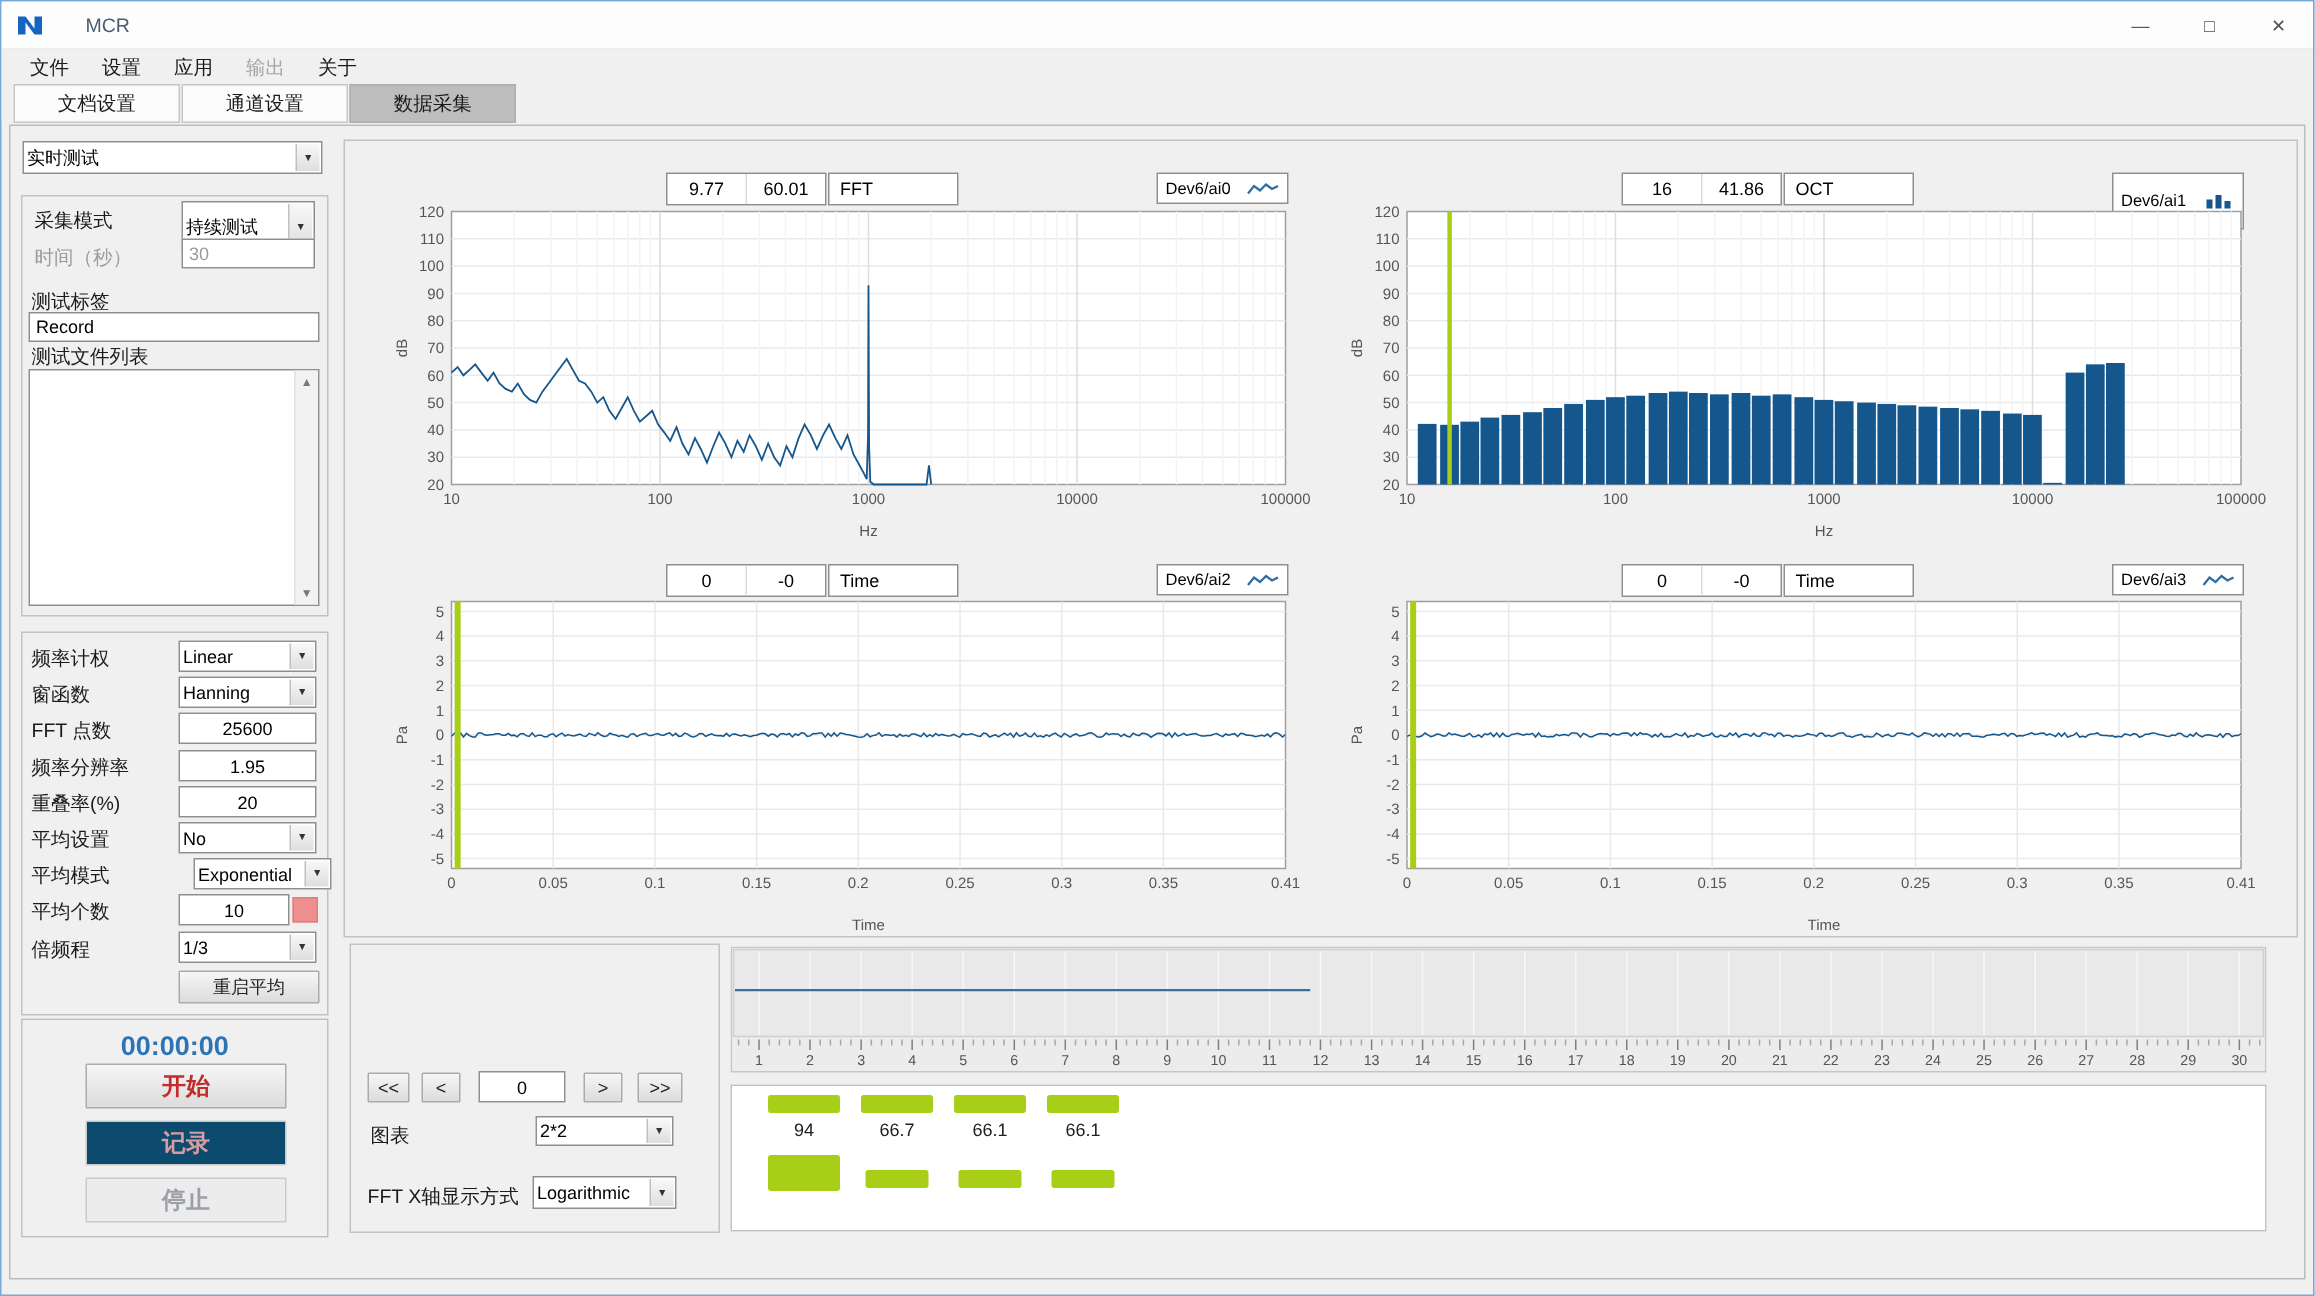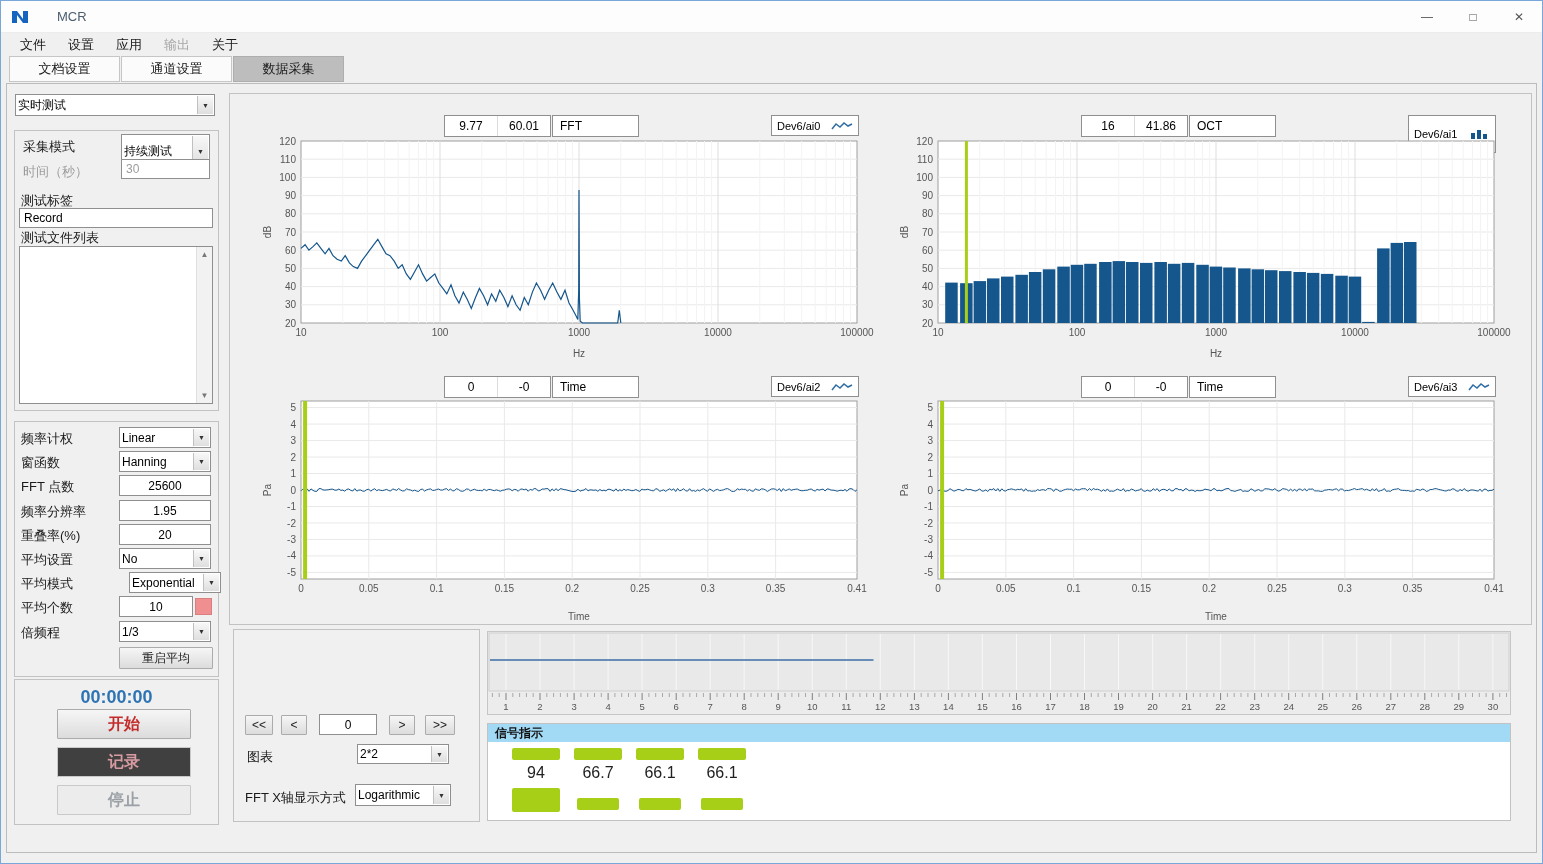--- a/index.html
+++ b/index.html
@@ -23,40 +23,40 @@
   .grp{border:1px solid #c2c2c2;}
   .tbox{background:#fff;border:1px solid #8f8f8f;font-size:12px;display:flex;align-items:center;padding:0 4px;color:#000000;}
   .tbox.center{justify-content:center;}
   .tbox.dis{color:#9b9b9b;}
   .combo{background:#fff;border:1px solid #8f8f8f;font-size:12px;display:flex;align-items:center;padding-left:2px;position:absolute;}
   .cval{flex:1;padding-right:18px;white-space:nowrap;overflow:hidden;}
   .arrow{position:absolute;right:1px;top:1px;bottom:1px;width:16px;background:linear-gradient(#f8f8f8,#dedede);border-left:1px solid #c0c0c0;display:flex;align-items:center;justify-content:center;font-size:7px;color:#333;}
   .btn{background:linear-gradient(#f6f6f6,#dcdcdc);border:1px solid #ababab;display:flex;align-items:center;justify-content:center;font-size:12px;color:#222;border-radius:1px;}
   .btn.big{font-size:16px;font-weight:bold;}
   .btn.start{color:var(--start_red);}
-  .btn.recdis{color:var(--record_red_disabled);background:#404040;border-color:#c9c9c9;}
+  .btn.recdis{color:var(--record_red_disabled);background:#0c4a6e;border-color:#c9c9c9;}
   .btn.stopdis{color:var(--stop_gray_disabled);background:#ececec;border-color:#c9c9c9;}
   .timer{font-size:18px;font-weight:bold;color:var(--timer_blue);text-align:center;}
   .listbox{background:#fff;border:1px solid #8f8f8f;}
   .scroll{position:absolute;right:0;top:0;bottom:0;width:16px;background:#f2f2f2;border-left:1px solid #e0e0e0;display:flex;flex-direction:column;justify-content:space-between;align-items:center;}
   .scroll span{font-size:8px;color:#777;padding:3px 0;}
   .vbox{padding:0;}
   .vcell{flex:1;display:flex;align-items:center;justify-content:center;font-size:12px;height:100%;}
   .v2{border-left:1px solid #dcdcdc;}
   .tlabel{padding-left:7px;}
   .device{justify-content:space-between;padding:0 5px;}
   .devlab{font-size:11px;}
   .devicon{display:flex;align-items:center;}
   .flag{background:var(--alert_red);border:1px solid #d97f7f;}
   .chart-svg{background:transparent;}
   .sig-panel{position:absolute;left:486px;top:722px;width:1024px;height:98px;background:#fff;border:1px solid #c2c2c2;}
   .sig-head{height:18px;background:var(--signal_header);font-size:12px;font-weight:bold;color:#111;display:flex;align-items:center;padding-left:7px;}
   .sig-body{position:relative;height:78px;}
   .sbar{position:absolute;background:var(--accent_green);border-radius:2px;}
-  .sval{position:absolute;font-size:16px;color:#222;width:48px;text-align:center;}
+  .sval{position:absolute;font-size:12px;color:#222;width:48px;text-align:center;}
 </style>
 </head>
 <body>
 
 <div class="app">
   <div class="titlebar">
     <span class="app-icon">
       <svg width="18" height="16" xmlns="http://www.w3.org/2000/svg">
           <polygon points="1,14 1,2 6,2 12,10 12,2 17,2 17,14 12,14 6,6 6,14" fill="#1565c0"></polygon>
         </svg>
@@ -679,23 +679,20 @@
           <line x1="978.6" y1="62" x2="978.6" y2="66" stroke="#a8a8a8"></line>
           <line x1="985.5" y1="62" x2="985.5" y2="66" stroke="#a8a8a8"></line>
           <line x1="992.3" y1="62" x2="992.3" y2="66" stroke="#a8a8a8"></line>
           <line x1="999.1" y1="62" x2="999.1" y2="66" stroke="#a8a8a8"></line>
           <line x1="1012.7" y1="62" x2="1012.7" y2="66" stroke="#a8a8a8"></line>
           <line x1="1019.5" y1="62" x2="1019.5" y2="66" stroke="#a8a8a8"></line>
           <line x1="3" y1="29" x2="386.5" y2="29" stroke="var(--timeline_blue)" stroke-width="1.5"></line>
         </svg></div>
     </div>
   <div class="sig-panel">
-    <div class="sig-head">
-      <span>信号指示</span>
-    </div>
     <div class="sig-body" id="sig-body">
         <div class="sbar" style="left:24px;top:6px;width:48px;height:12px"></div>
         <div class="sval" style="left:24px;top:22px">94</div>
         <div class="sbar" style="left:86px;top:6px;width:48px;height:12px"></div>
         <div class="sval" style="left:86px;top:22px">66.7</div>
         <div class="sbar" style="left:148px;top:6px;width:48px;height:12px"></div>
         <div class="sval" style="left:148px;top:22px">66.1</div>
         <div class="sbar" style="left:210px;top:6px;width:48px;height:12px"></div>
         <div class="sval" style="left:210px;top:22px">66.1</div>
         <div class="sbar" style="left:24px;top:46px;width:48px;height:24px"></div>

